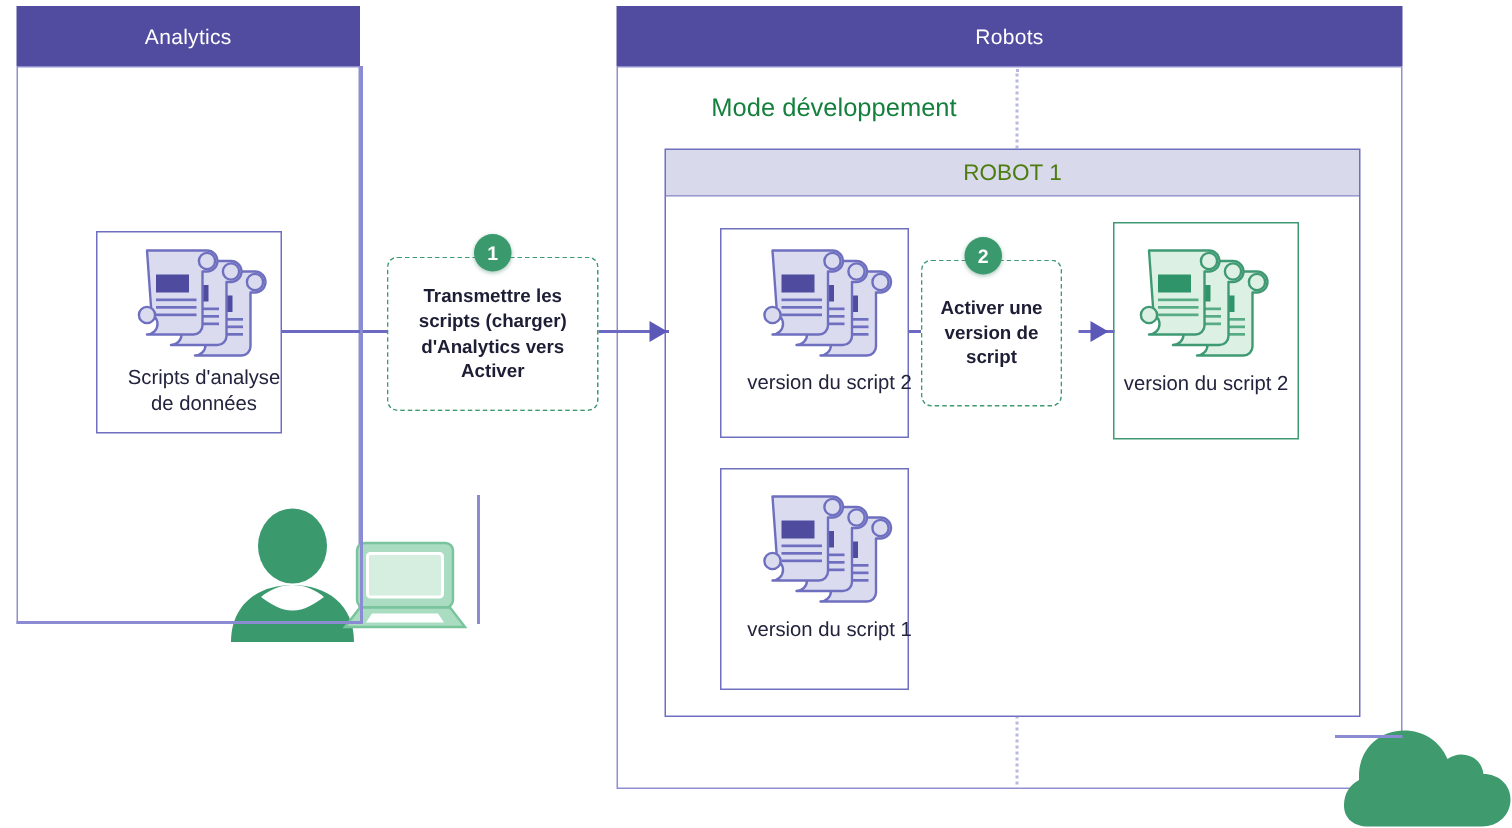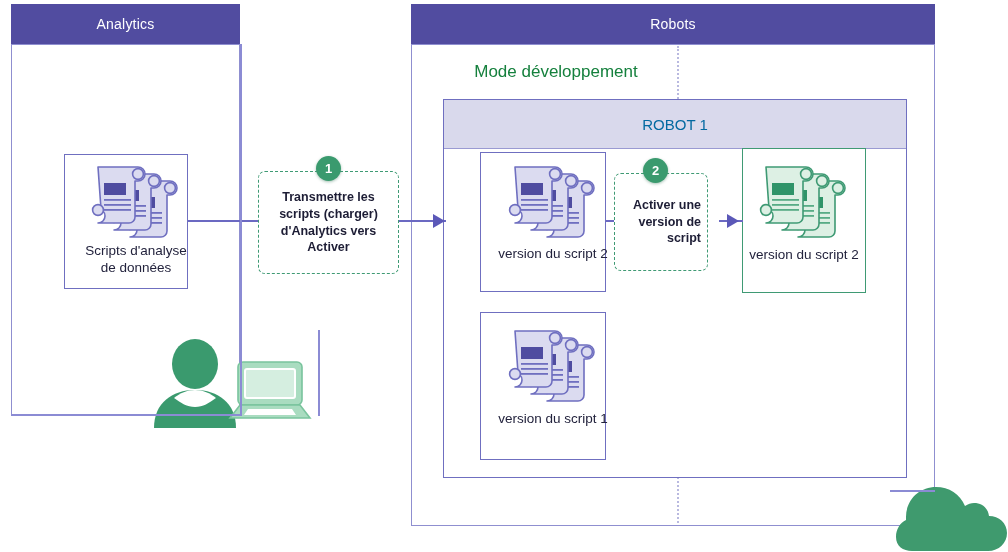--- a/index.html
+++ b/index.html
@@ -60,27 +60,27 @@
   
   #robot1-box {
     position: absolute;
     left: 443px; top: 99px; width: 464px; height: 379px;
     border: 1.5px solid #6f6fc0;
     background: #ffffff;
     box-sizing: border-box;
   }
   #robot1-band {
     position: absolute;
-    left: 444px; top: 100px; width: 462px; height: 49px;
+    left: 444px; top: 100px; width: 462px; height: 31px;
     background: #D9D9EC;
     border-bottom: 1px solid #9a9ad2;
     box-sizing: border-box;
     display: flex; align-items: center; justify-content: center;
     font-size: 15px;
-    color: #0369a1;
+    color: #4d7c0f;
   }
 
   
   .card {
     position: absolute;
     box-sizing: border-box;
     background: #ffffff;
     display: flex;
     flex-direction: column;
     align-items: center;
@@ -115,21 +115,21 @@
     display: flex; align-items: center; justify-content: center;
     text-align: center;
     font-size: 12.5px;
     font-weight: bold;
     color: #1d1d35;
     line-height: 1.35;
     padding: 4px 6px;
     z-index: 6;
   }
   #step1-box { left: 258px; top: 171px; width: 141px; height: 103px; }
-  #step2-box { left: 614px; top: 173px; width: 94px; height: 98px; text-align: right; }
+  #step2-box { left: 614px; top: 173px; width: 94px; height: 98px; }
 
   .step-badge {
     position: absolute;
     width: 25px; height: 25px;
     border-radius: 50%;
     background: #3A9A6E;
     color: #ffffff;
     font-size: 13px;
     font-weight: bold;
     display: flex; align-items: center; justify-content: center;

